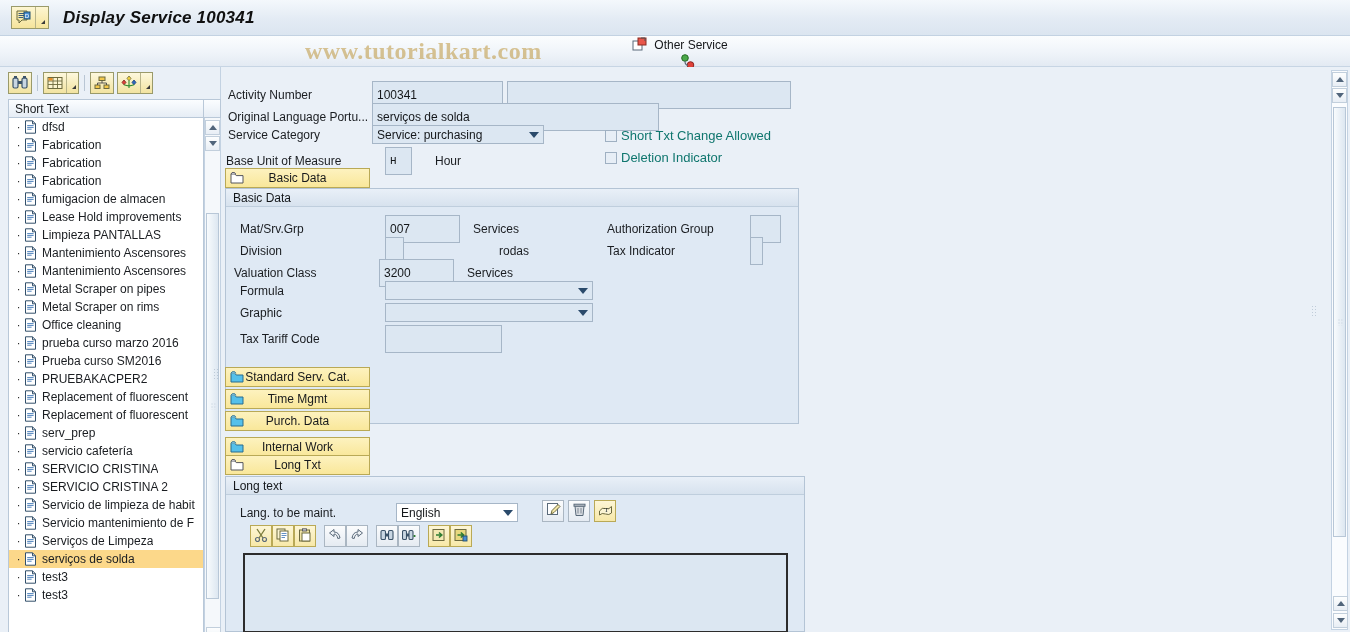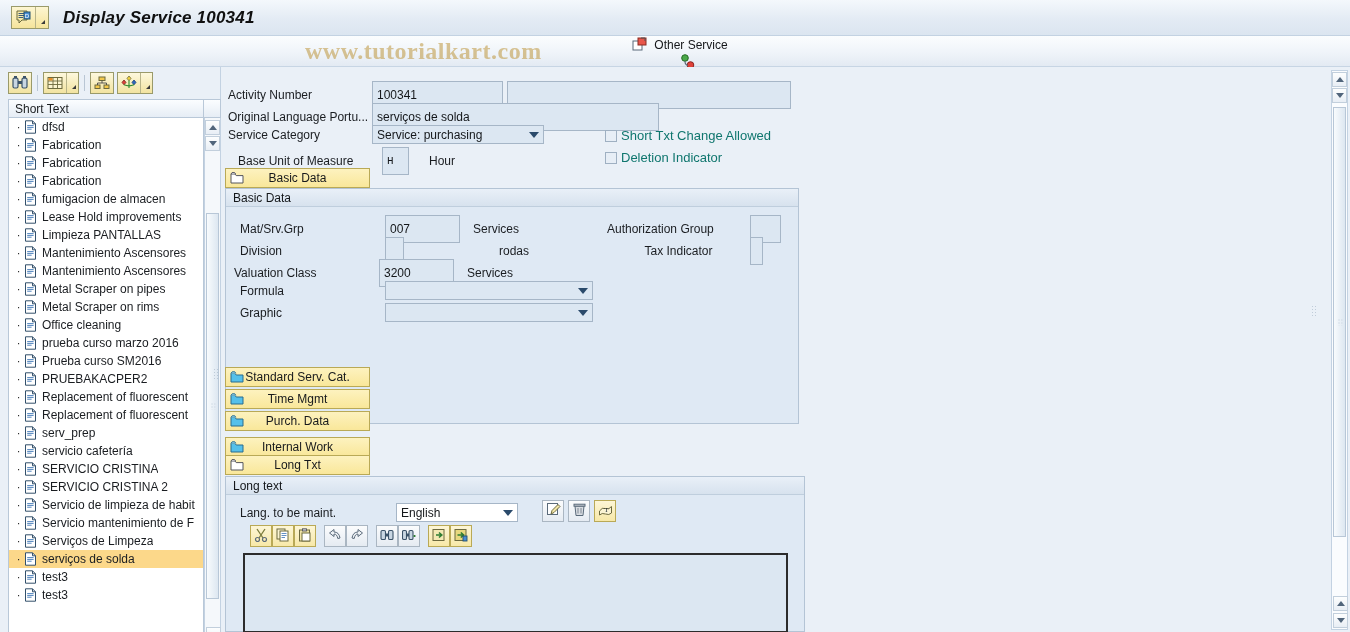--- a/index.html
+++ b/index.html
@@ -720,24 +720,24 @@
       <span class="sel" style="width:172px">
         <span>Service: purchasing</span>
         <span class="caret"></span>
       </span>
     </div>
     <div class="chk" style="position:absolute; left:383px; top:61px;">
       <span class="chkbox"></span>
       <span class="chklabel">Short Txt Change Allowed</span>
     </div>
 
-    <div class="formrow" style="left:16px; top:80px;">
+    <div class="formrow" style="left:4px; top:80px;gap:15px;">
       <span class="flabel" style="width:144px">Base Unit of Measure</span>
       <span class="inp mono" style="width:27px">H</span>
-      <span class="flabel" style="margin-left:20px">Hour</span>
+      <span class="flabel" style="margin-left:8px">Hour</span>
     </div>
     <div class="chk" style="position:absolute; left:383px; top:83px;">
       <span class="chkbox"></span>
       <span class="chklabel">Deletion Indicator</span>
     </div>
 
     <div class="secbtn active" style="left:3px; top:101px; width:145px;">
       <span class="folder">
         <svg width="14" height="14" viewBox="0 0 14 14">
           <path d="M1 3 H5 L6.2 4.6 H13 V12 H1 Z" fill="#fff" stroke="#55565c" stroke-width="1"></path>
@@ -777,27 +777,31 @@
       </div>
 
       <div class="formrow" style="left:14px; top:92px;">
         <span class="flabel" style="width:145px">Formula</span>
         <span class="sel" style="width:208px">
           <span></span>
           <span class="caret"></span>
         </span>
       </div>
 
+      <div class="formrow" style="left:14px; top:136px;">
+        <span class="flabel" style="width:145px">Tax Tariff Code</span>
+        <span class="inp" style="width:117px"></span>
+      </div>
 
       <div class="formrow" style="left:381px; top:26px;">
         <span class="flabel" style="width:143px">Authorization Group</span>
         <span class="inp" style="width:31px"></span>
       </div>
 
-      <div class="formrow" style="left:381px; top:48px;text-align:center;">
+      <div class="formrow" style="left:381px; top:48px;">
         <span class="flabel" style="width:143px">Tax Indicator</span>
         <span class="inp" style="width:13px"></span>
       </div>
     </div>
 
     <div id="section-buttons">
         <div class="secbtn" style="left: 3px; top: 300px;">
           <span class="folder"><svg width="14" height="14" viewBox="0 0 14 14">
               <path d="M1 3.4 H5 L6.2 5 H13 V12 H1 Z" fill="#55c0ea" stroke="#2a6d8e" stroke-width="1"></path>
               <path d="M1 3.4 L2.2 1.8 H4.8 L5.8 3.4" fill="#9bd9f2" stroke="#2a6d8e" stroke-width="1"></path>

